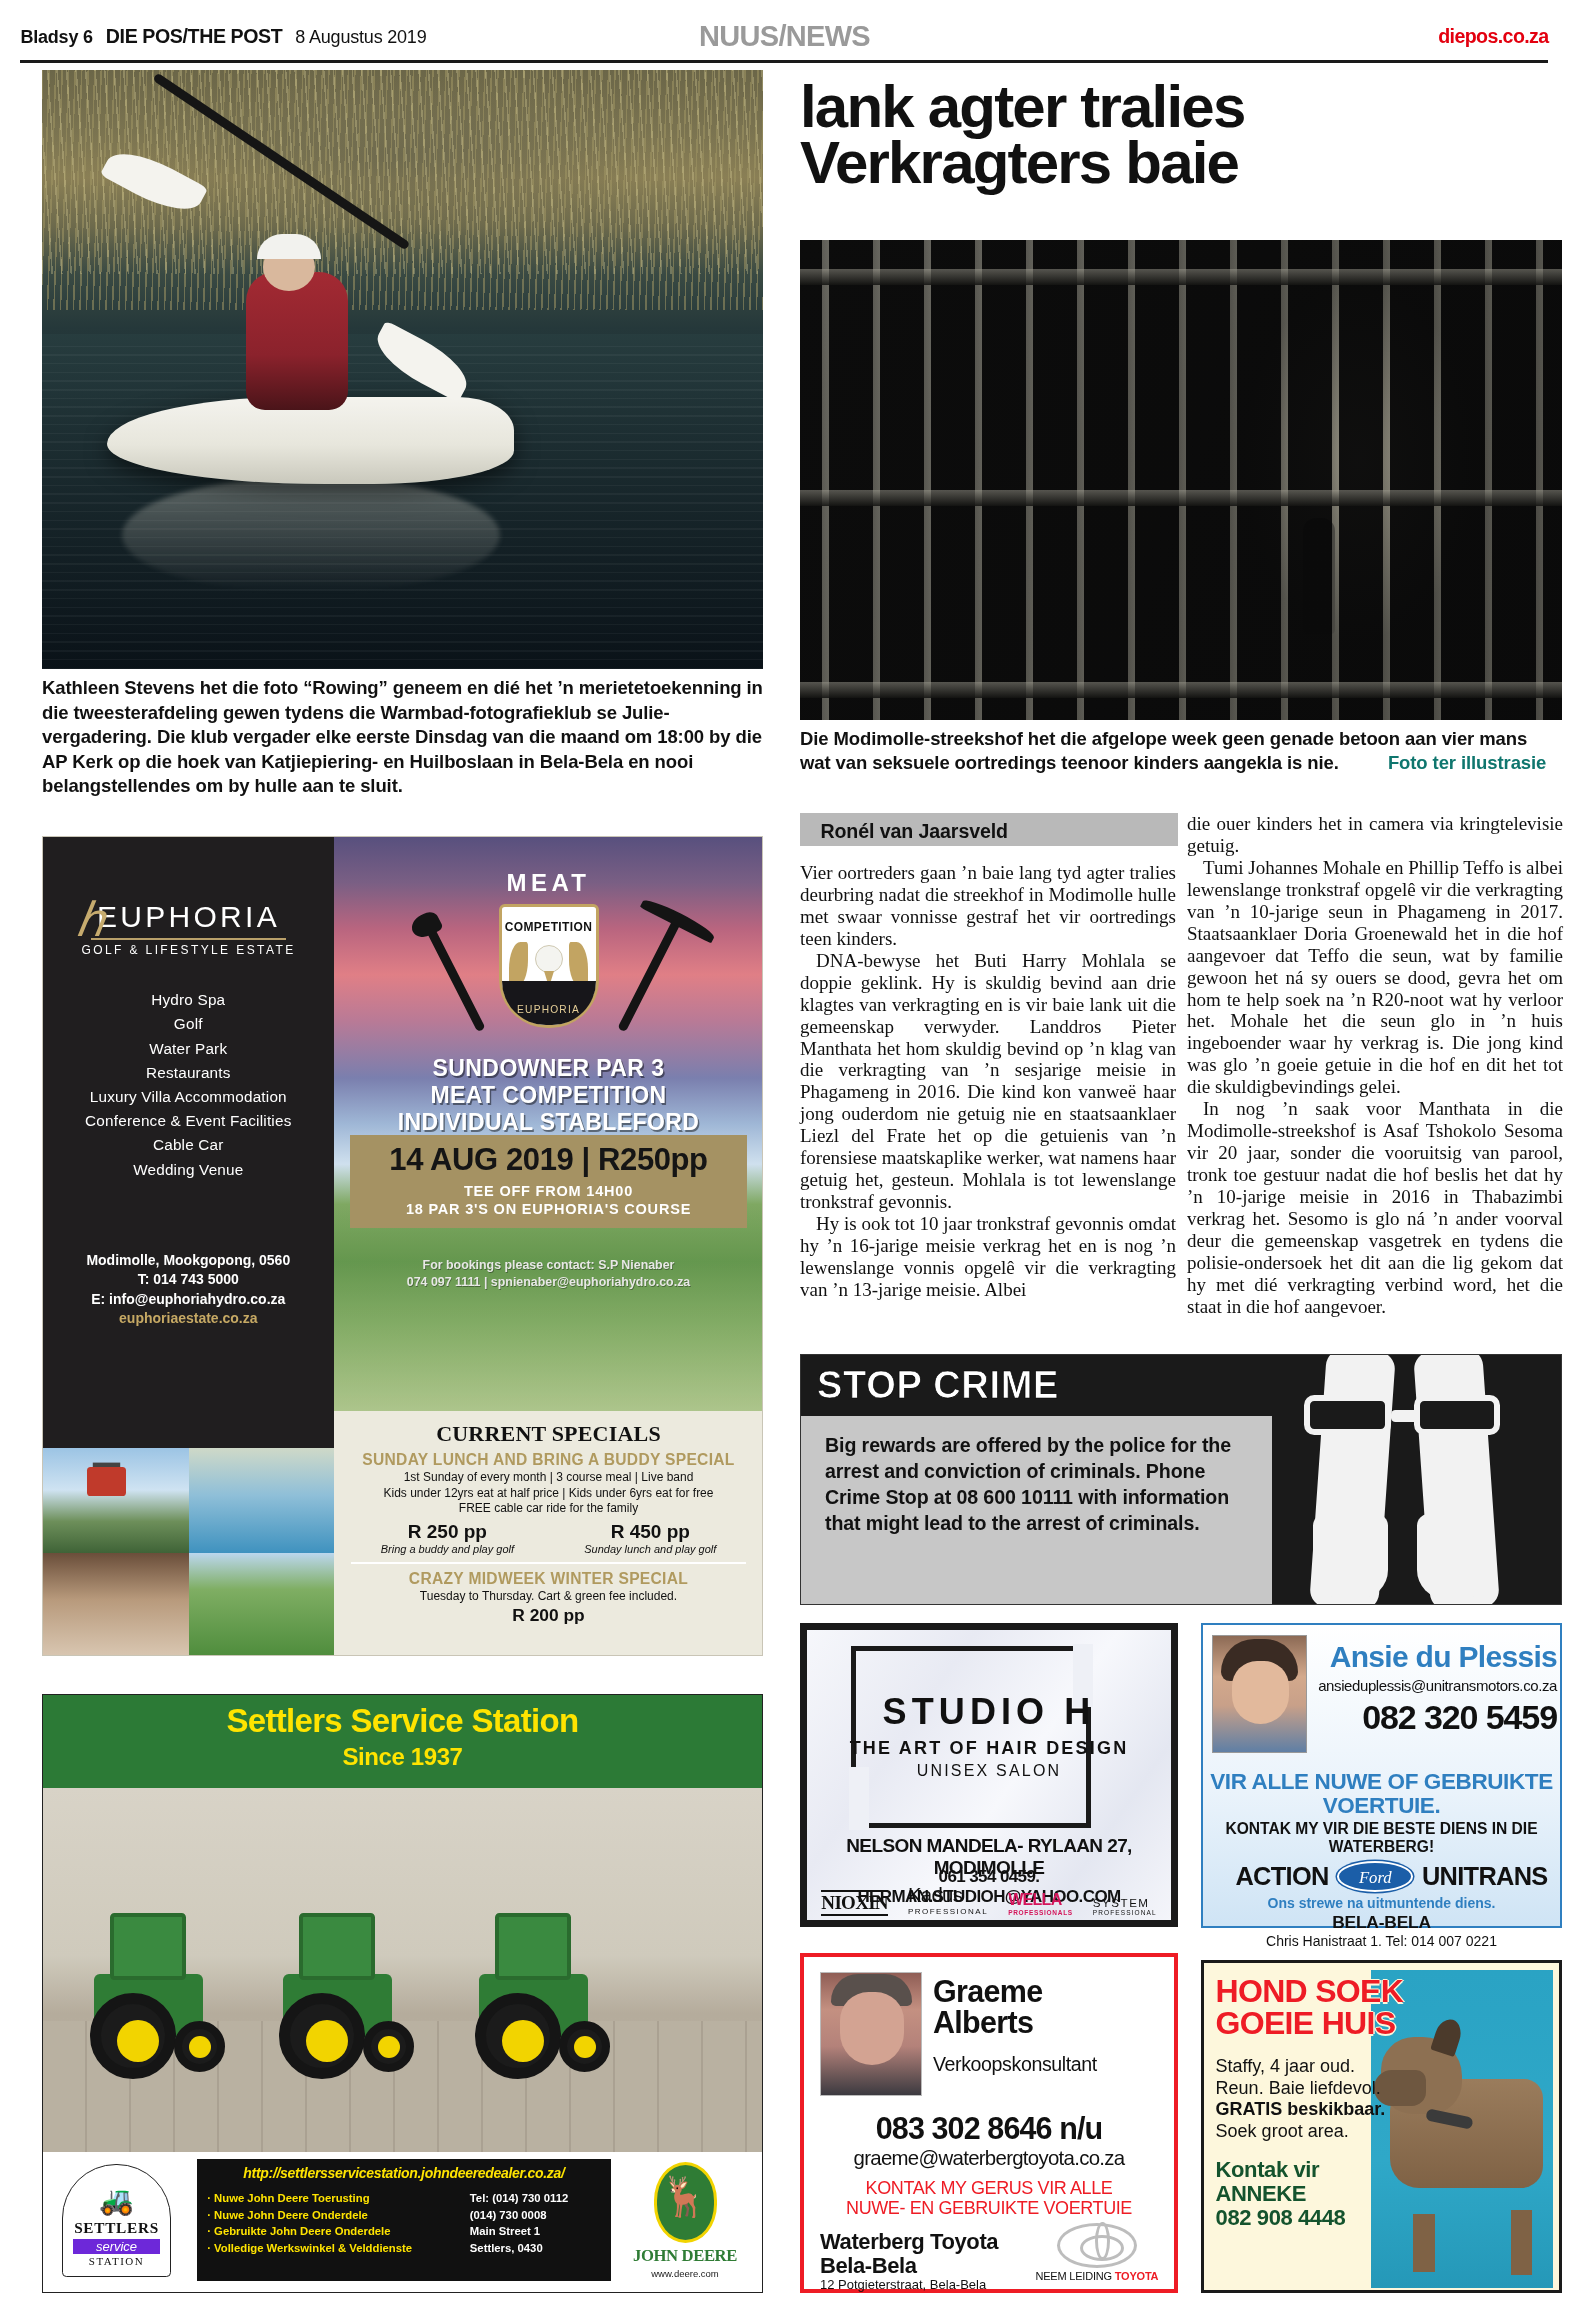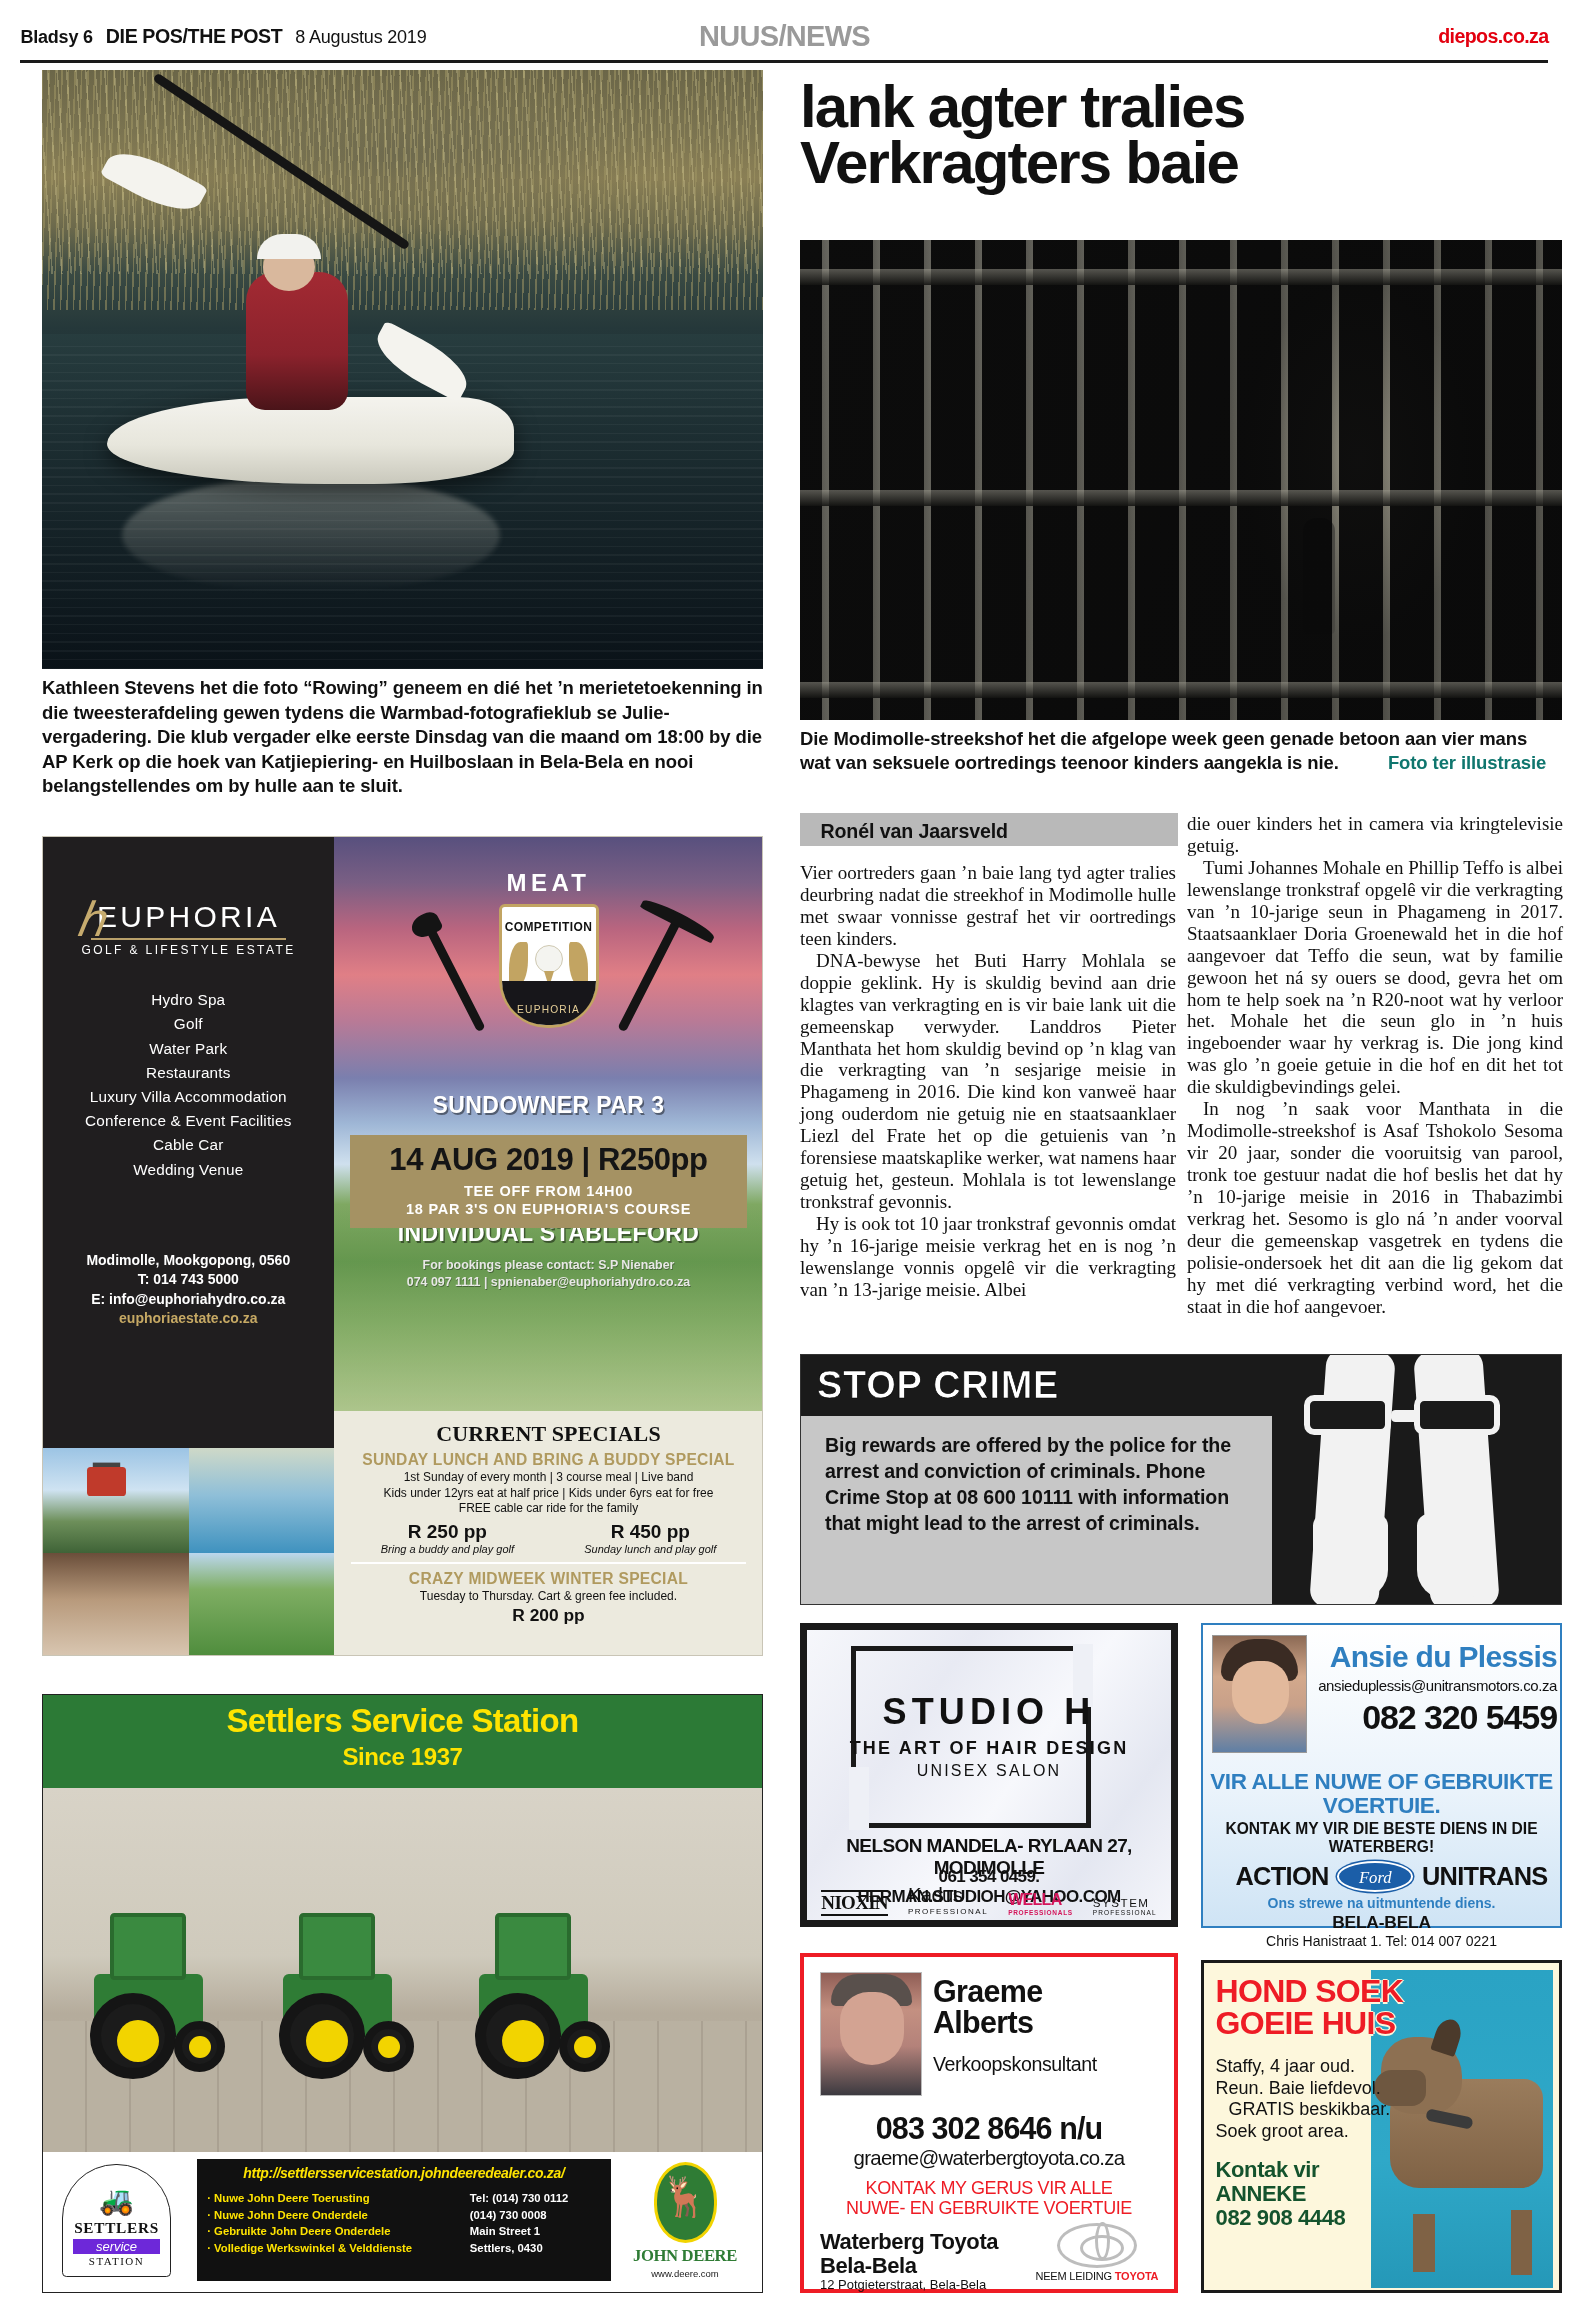--- a/index.html
+++ b/index.html
@@ -158,21 +158,21 @@
   #meat-club { position:absolute; left:115px; top:76px; width:8.7px; height:124px;
      background:#141414; transform:rotate(-27deg); border-radius:4.4px; }
   #meat-club:after { content:""; position:absolute; left:-11.6px; top:-5.8px; width:29px; height:22px;
      background:#141414; border-radius:50% 40% 20% 50%; }
   #meat-pick { position:absolute; right:109px; top:76px; width:8.7px; height:124px;
      background:#141414; transform:rotate(27deg); border-radius:4.4px; }
   #meat-pick:after { content:""; position:absolute; left:-35px; top:-7.3px; width:80px; height:13px;
      background:#141414; border-radius:60% 60% 10% 10%; }
   #meat-lines { position:absolute; left:0; top:218px; width:100%; text-align:center; color:#fff;
      font-weight:bold; letter-spacing:0.4px; text-shadow:1.5px 1.5px 0 rgba(0,0,0,.45); }
-  #meat-lines div { font-size:23px; line-height:1.17;margin-top:37px; }
+  #meat-lines div { font-size:23px; line-height:1.17; }
   #meat-band { position:absolute; left:16px; top:298px; width:397px; background:#a59263;
      padding:7.3px 0 11.6px; text-align:center; }
   #meat-band .d1 { color:#151515; font-size:31px; font-weight:bold; letter-spacing:-0.4px; }
   #meat-band .d2 { color:#fff; font-size:14.5px; font-weight:bold; letter-spacing:0.8px; margin-top:4.4px; }
   #meat-band .d3 { color:#fff; font-size:14.5px; font-weight:bold; letter-spacing:0.8px; margin-top:2.2px; }
   #meat-book { position:absolute; left:0; top:420px; width:100%; text-align:center; color:#e8e8e6;
      font-size:12.4px; font-weight:bold; line-height:1.4; text-shadow:0.7px 0.7px 0 rgba(0,0,0,.35); }
 
   #euph-specials { position:absolute; left:291px; top:574px; width:429px; height:246px;
      background:#eceade; padding:10.2px 11.6px 0; }
@@ -352,21 +352,21 @@
   #toyota-logo .tx { font-size:11px; letter-spacing:-0.2px; margin-top:1.5px; }
   #toyota-logo .tx b { color:#ee1c25; }
 
   
   #ad-hond { position:absolute; left:1201px; top:1960px; width:361px; height:333px;
      border:3.6px solid #1a1a1a; background:#fdf7dc; overflow:hidden; }
   #hond-title { position:absolute; left:11.6px; top:11.6px; width:225px;
      color:#ee1c25; font-size:32px; font-weight:bold; line-height:1.0; letter-spacing:-0.7px;
      text-shadow:1.5px 0 0 #fdf7dc, -1.5px 0 0 #fdf7dc, 0 1.5px 0 #fdf7dc, 0 -1.5px 0 #fdf7dc; z-index:3; }
   #hond-desc { position:absolute; left:11.6px; top:93px; width:182px; font-size:18px; line-height:1.2; }
-  #hond-desc b { font-weight:normal;margin-left:13px; }
+  #hond-desc b { font-weight:bold; }
   #hond-contact { position:absolute; left:11.6px; top:195px; width:189px;
      color:#14532d; font-size:22px; font-weight:bold; line-height:1.1; letter-spacing:-0.4px; }
   #hond-photo { position:absolute; right:5.8px; top:7.3px; width:182px; height:318px;
      background:linear-gradient(to bottom,#2aa3c4 0%,#2fa8c8 60%,#2598b8 100%); overflow:hidden; }
   #hond-photo .dog-body { position:absolute; left:19px; top:109px; width:153px; height:109px;
      background:linear-gradient(to bottom,#9a7c5c,#7f6245); border-radius:32px 19px 22px 29px; }
   #hond-photo .dog-head { position:absolute; left:10.2px; top:67px; width:81px; height:77px;
      background:#8d7052; border-radius:33px 39px 32px 32px; }
   #hond-photo .ear { position:absolute; left:64px; top:49px; width:25px; height:35px;
      background:#4b3a2b; border-radius:50% 50% 10% 10%; transform:rotate(18deg); }

